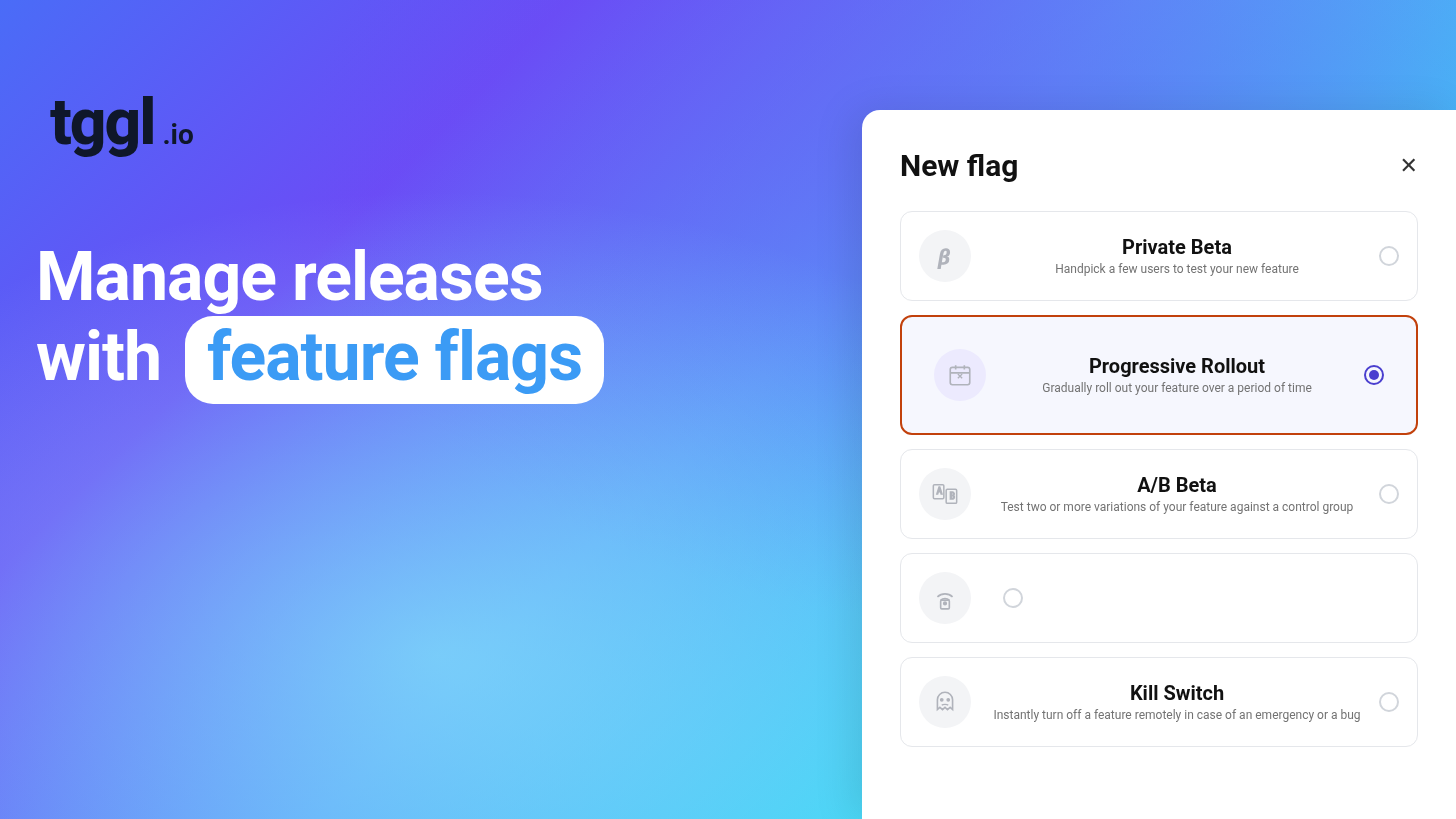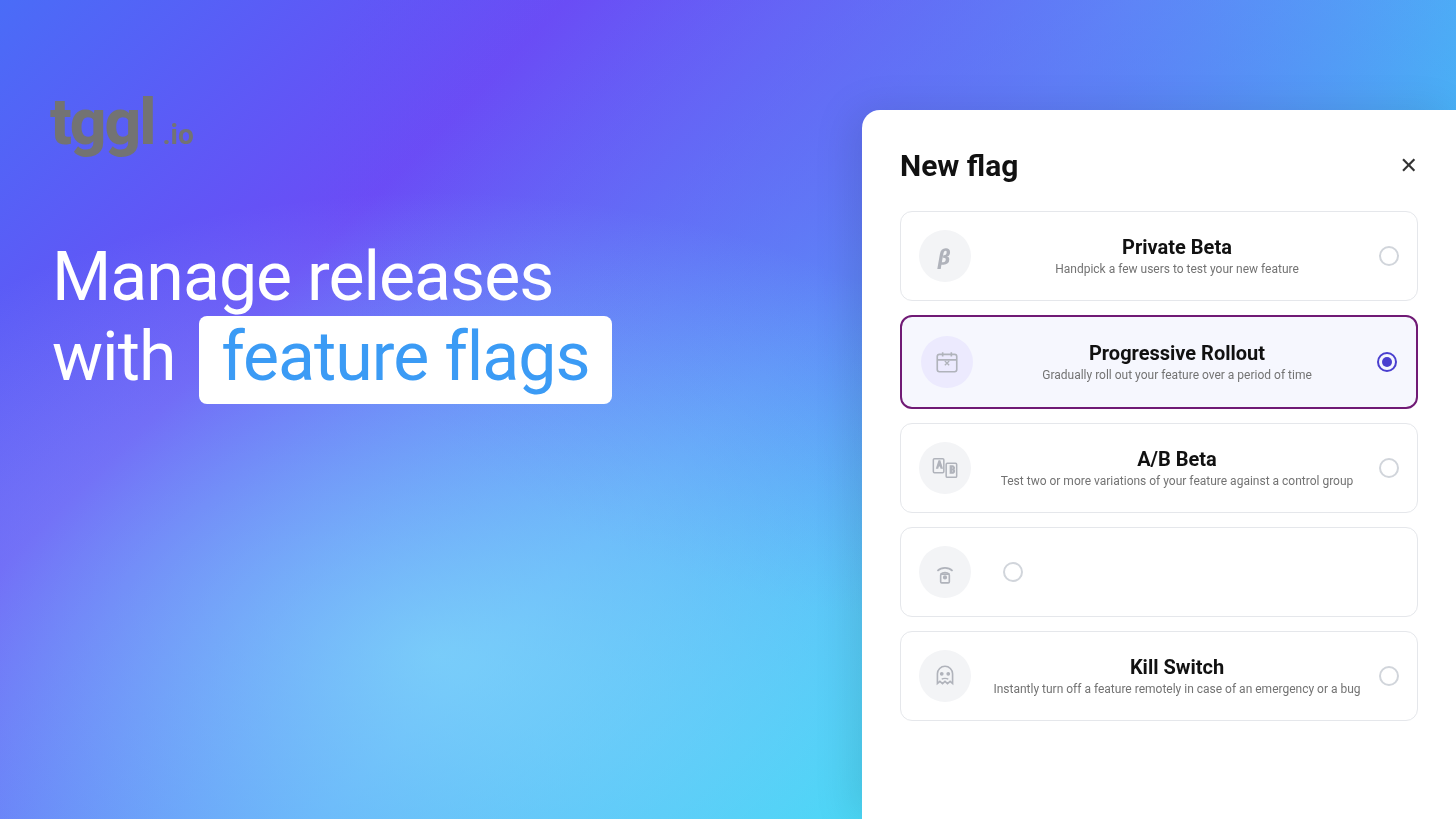--- a/index.html
+++ b/index.html
@@ -16,47 +16,47 @@
   inset: 0;
   background: radial-gradient(ellipse at 30% 80%, rgba(140, 240, 250, 0.6) 0%, transparent 50%),
               radial-gradient(ellipse at 70% 20%, rgba(100, 80, 240, 0.5) 0%, transparent 50%);
 }
 .logo {
   position: absolute;
   top: 85px;
   left: 50px;
   display: flex;
   align-items: baseline;
-  color: #737373;
+  color: #0f172a;
 }
 .logo-main {
   font-size: 64px;
   font-weight: 800;
   letter-spacing: -2px;
 }
 .logo-sub {
   font-size: 28px;
   font-weight: 700;
   margin-left: 8px;
 }
 .headline {
   position: absolute;
   top: 238px;
-  left: 52px;
+  left: 36px;
   color: white;
   font-size: 68px;
-  font-weight: 400;
+  font-weight: 700;
   line-height: 1.15;
   letter-spacing: -1px;
 }
 .highlight {
   display: inline-block;
   background: white;
   color: #3b9bf5;
-  border-radius: 8px;
+  border-radius: 28px;
   padding: 2px 22px 8px 22px;
   margin-left: 8px;
 }
 .panel {
   position: absolute;
   top: 110px;
   right: 0;
   width: 594px;
   height: 709px;
   background: white;
@@ -87,23 +87,23 @@
   display: flex;
   align-items: center;
   border: 1px solid #e5e7eb;
   border-radius: 12px;
   padding: 18px;
   margin-bottom: 14px;
   cursor: pointer;
   background: #fff;
 }
 .option.selected {
-  border: 2px solid #701a75;
+  border: 2px solid #c2410c;
   background: #f6f7fe;
-  padding: 19px;
+  padding: 32px;
 }
 .option-icon {
   width: 52px;
   height: 52px;
   border-radius: 50%;
   background: #f3f4f6;
   display: flex;
   align-items: center;
   justify-content: center;
   flex-shrink: 0;

